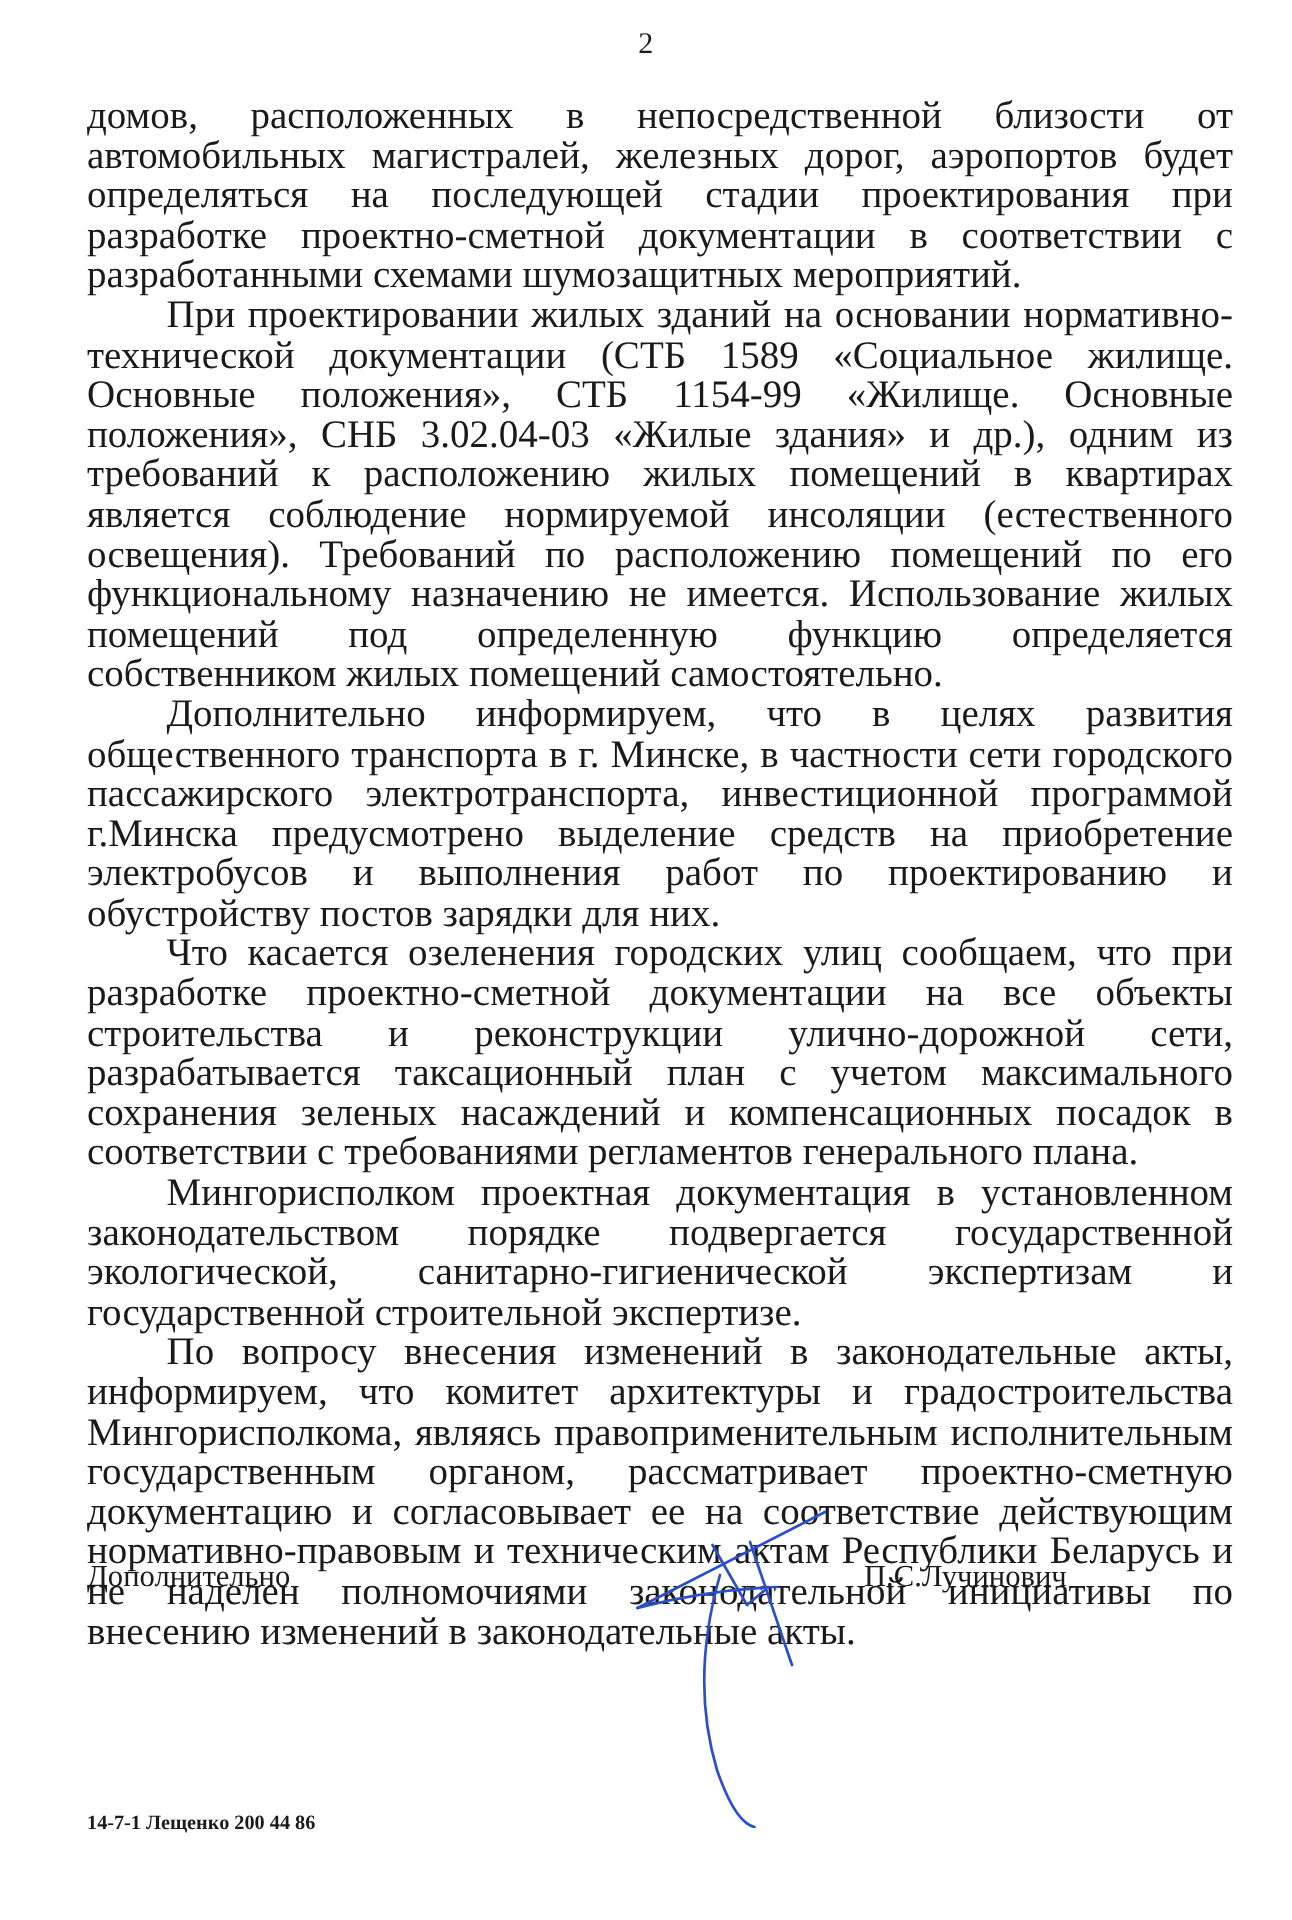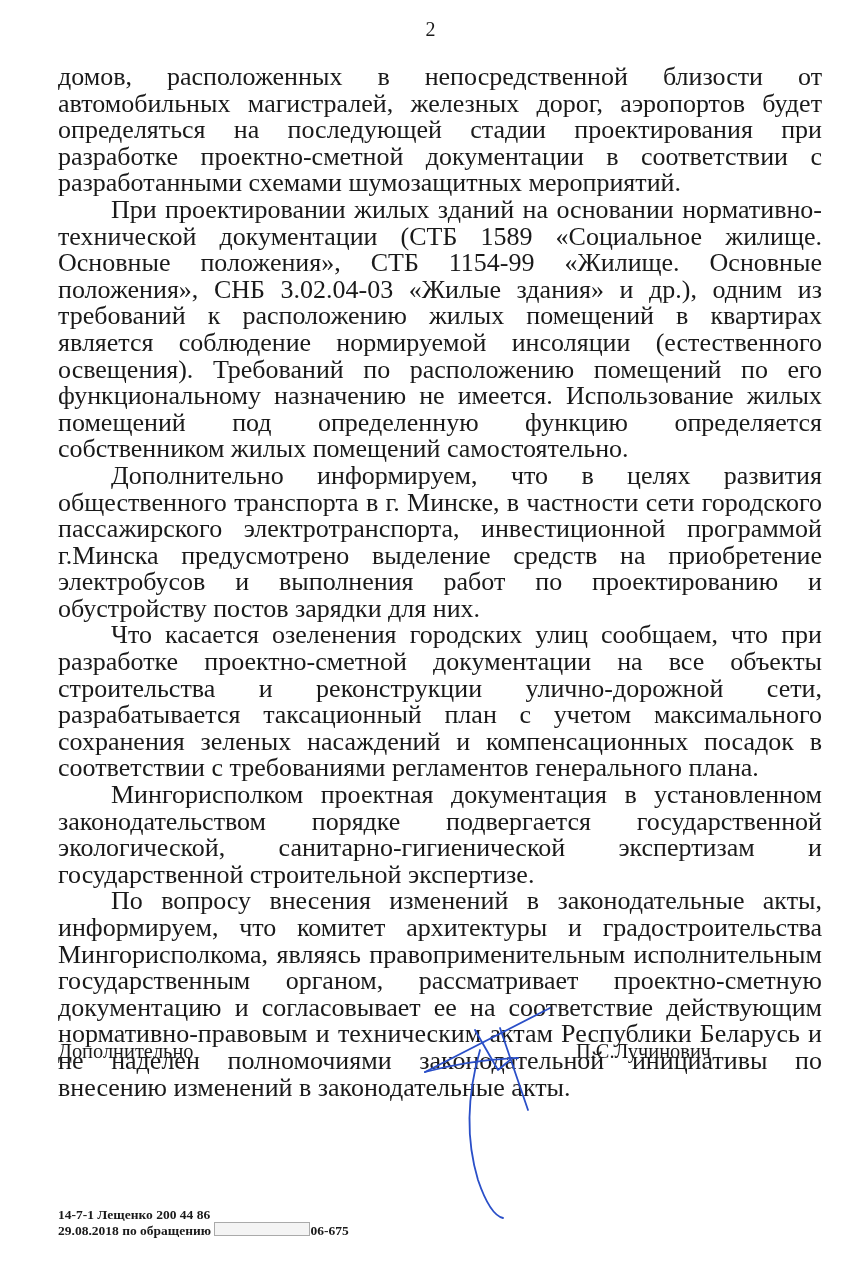--- a/index.html
+++ b/index.html
@@ -39,17 +39,13 @@
     <path d="M25 82 L150 18"></path>
     <path d="M25 82 Q70 70 118 68"></path>
     <path d="M75 40 L98 80 L110 70"></path>
     <path d="M100 38 L128 120"></path>
     <path d="M80 60 Q60 130 78 190 Q90 225 103 228"></path>
   </g>
 </svg>
 
 <div class="footer">
   <div>14-7-1 Лещенко 200 44 86</div>
-  <div>
-    <span>29.08.2018 по обращению</span>
-    <span class="redact"></span><span>06-675</span>
-  </div>
 </div>
 
 </body></html>

